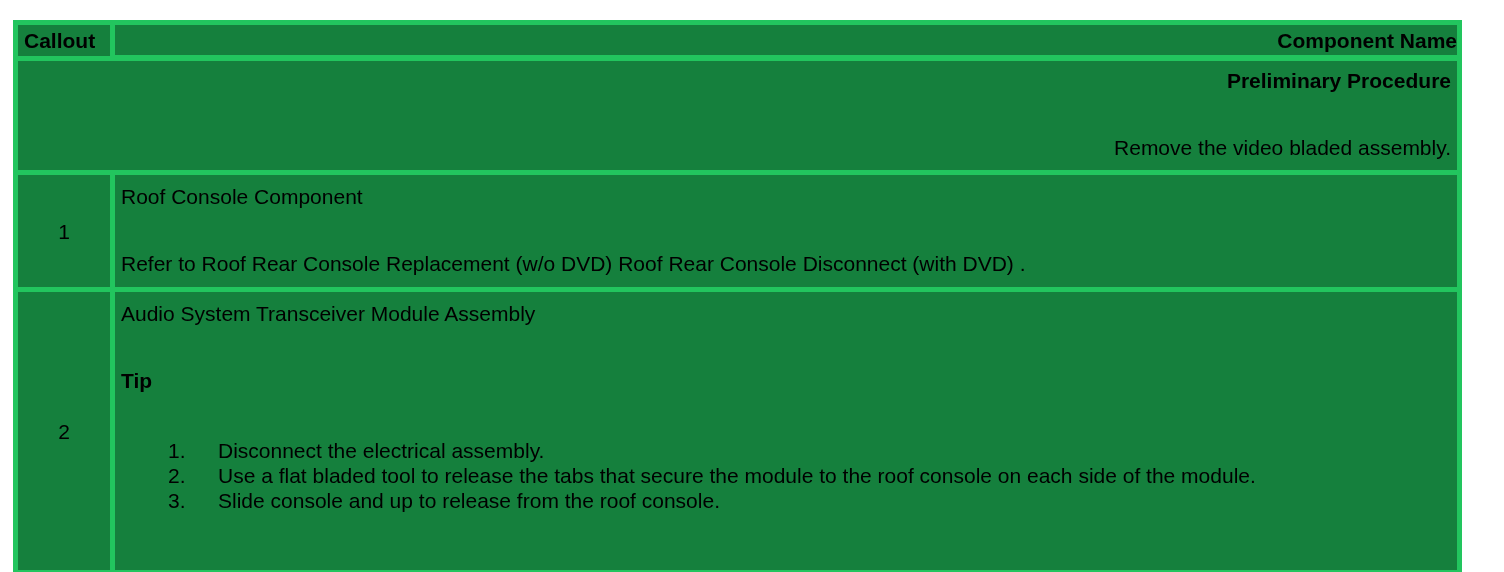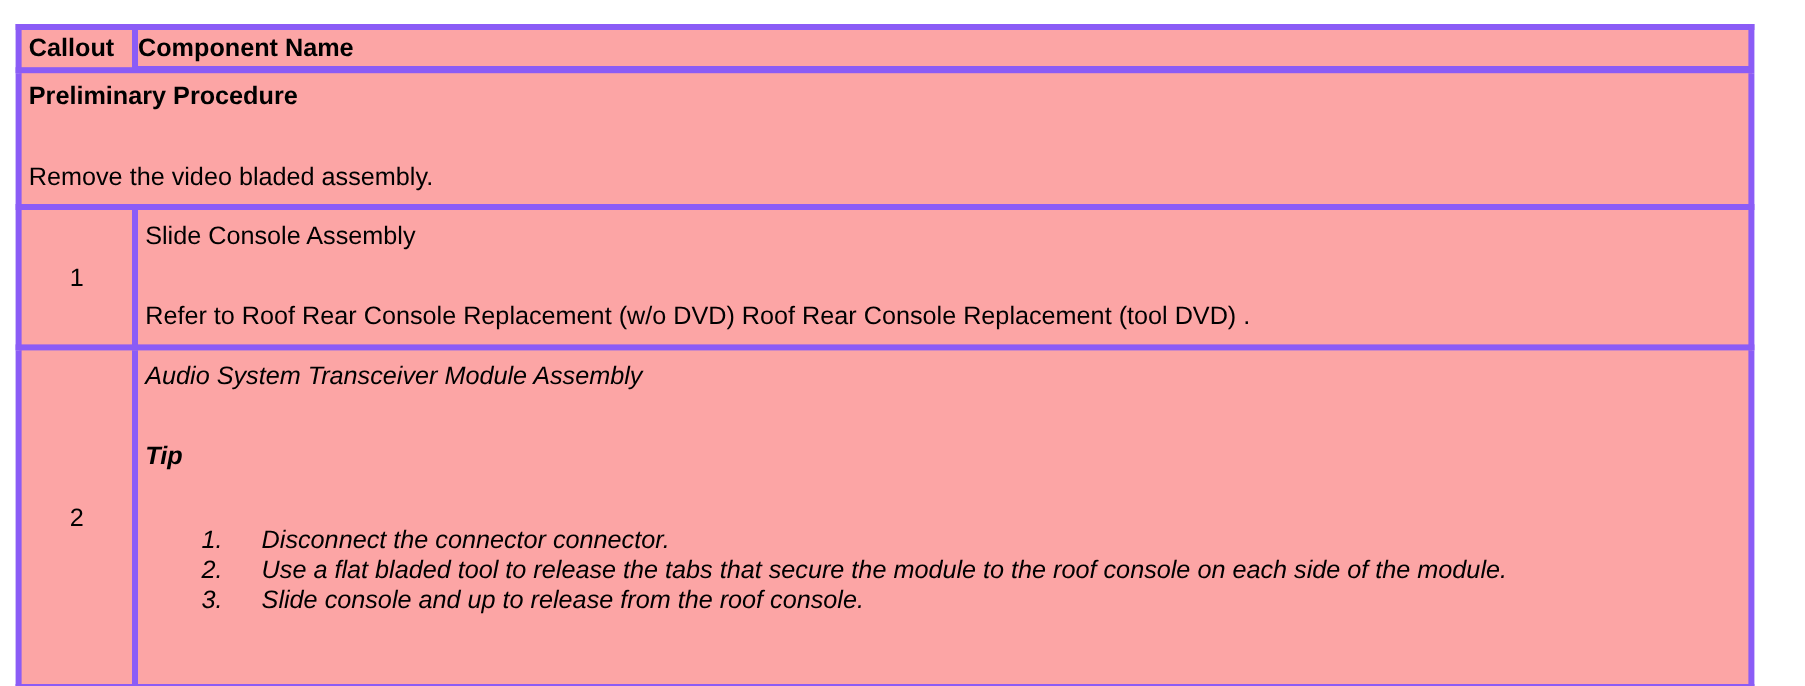--- a/index.html
+++ b/index.html
@@ -19,53 +19,54 @@
   }
   table.callout-table {
     position: absolute;
     left: 13px;
     top: 20px;
     width: 1449px;
     border-collapse: collapse;
     table-layout: fixed;
   }
   th, td {
-    border: 5px solid #8b5cf6;
+    border: 5px solid #22c55e;
     padding: 0;
-    background: #fca5a5;
+    background: #15803d;
   }
   col.col-callout { width: 97px; }
   thead th {
     font-weight: bold;
     height: 30px;
     vertical-align: middle;
   }
   th.callout-header {
     text-align: left;
     padding-left: 6px;
   }
   th.component-header {
-    text-align: left;
+    text-align: right;
     border-bottom-width: 6px;
   }
   td.span-cell {
     height: 100px;
     vertical-align: top;
     padding: 7px 6px 2px 6px;
+    text-align: right;
   }
   td.callout-cell {
     text-align: center;
     vertical-align: middle;
   }
   td.component-cell {
     vertical-align: top;
     padding: 9px 8px 4px 6px;
   }
   td.row1-cell { height: 99px; }
-  td.row2-cell { height: 265px; font-style: italic; }
+  td.row2-cell { height: 265px; }
   p { margin: 0; }
   .bold { font-weight: bold; }
   .gap  { height: 42px; }
   .gap2 { height: 45px; }
   ol.steps {
     margin: 0;
     padding: 0 0 0 47px;
     list-style: none;
   }
   ol.steps li { display: flex; }
@@ -92,36 +93,36 @@
     <tr>
       <td class="span-cell" colspan="2">
         <p class="bold">Preliminary Procedure</p>
         <div class="gap"></div>
         <p>Remove the video bladed assembly.</p>
       </td>
     </tr>
     <tr>
       <td class="callout-cell">1</td>
       <td class="component-cell row1-cell">
-        <p>Slide Console Assembly</p>
+        <p>Roof Console Component</p>
         <div class="gap"></div>
-        <p>Refer to Roof Rear Console Replacement (w/o DVD) Roof Rear Console Replacement (tool DVD) .</p>
+        <p>Refer to Roof Rear Console Replacement (w/o DVD) Roof Rear Console Disconnect (with DVD) .</p>
       </td>
     </tr>
     <tr>
       <td class="callout-cell">2</td>
       <td class="component-cell row2-cell">
         <p>Audio System Transceiver Module Assembly</p>
         <div class="gap"></div>
         <p class="bold">Tip</p>
         <div class="gap2"></div>
         <ol class="steps">
           <li>
             <span class="num">1.</span>
-            <span>Disconnect the connector connector.</span>
+            <span>Disconnect the electrical assembly.</span>
           </li>
           <li>
             <span class="num">2.</span>
             <span>Use a flat bladed tool to release the tabs that secure the module to the roof console on each side of the module.</span>
           </li>
           <li>
             <span class="num">3.</span>
             <span>Slide console and up to release from the roof console.</span>
           </li>
         </ol>

